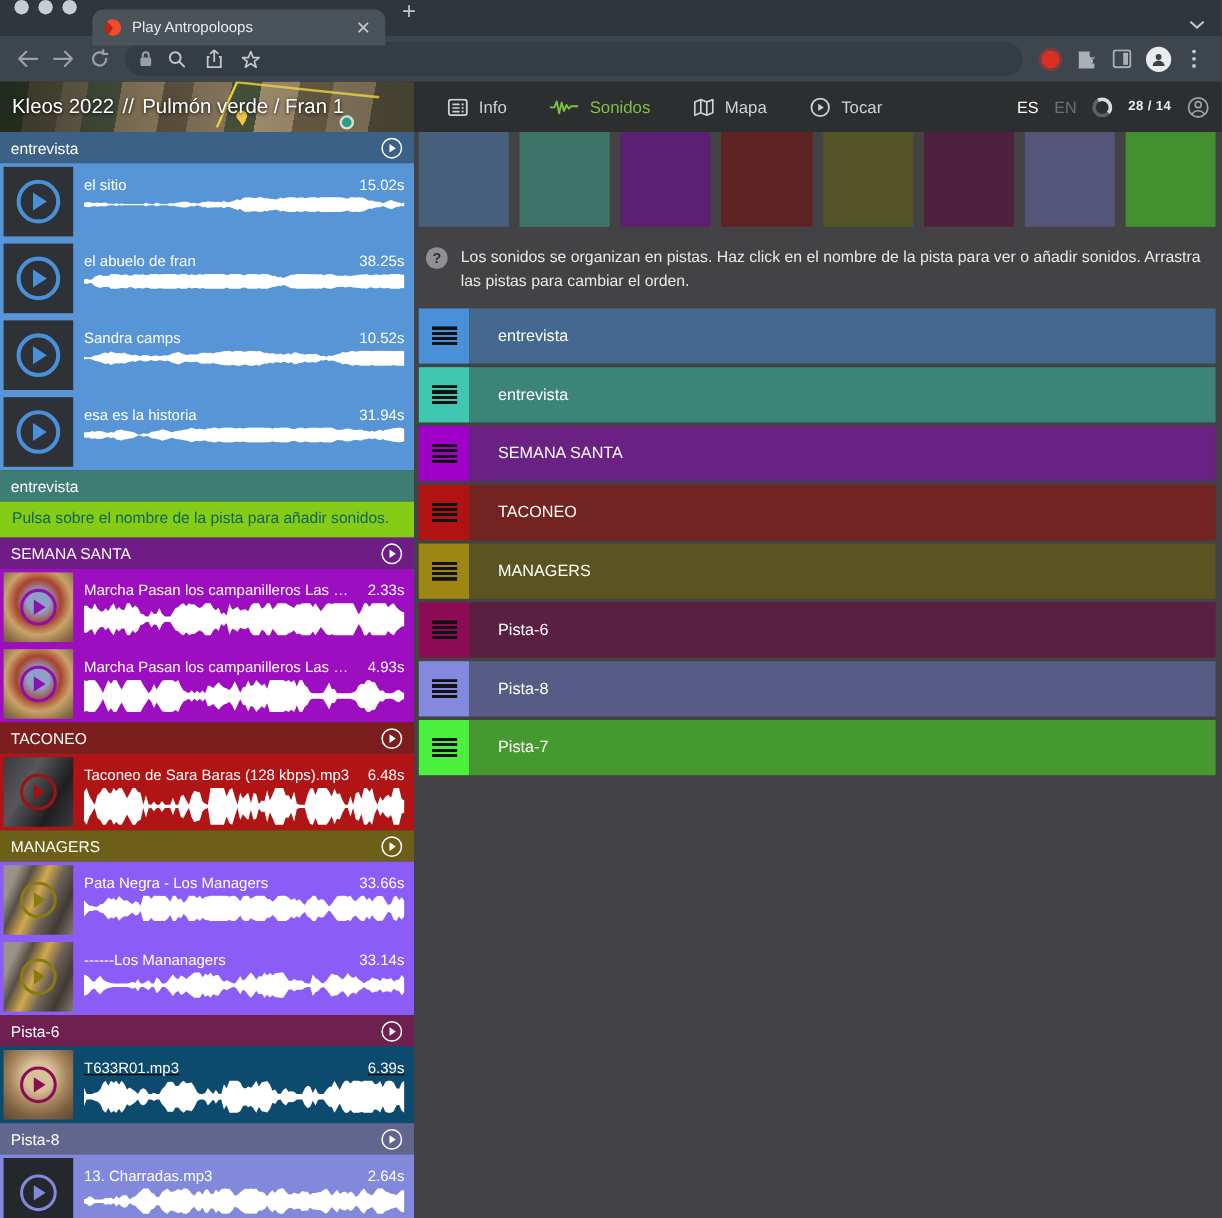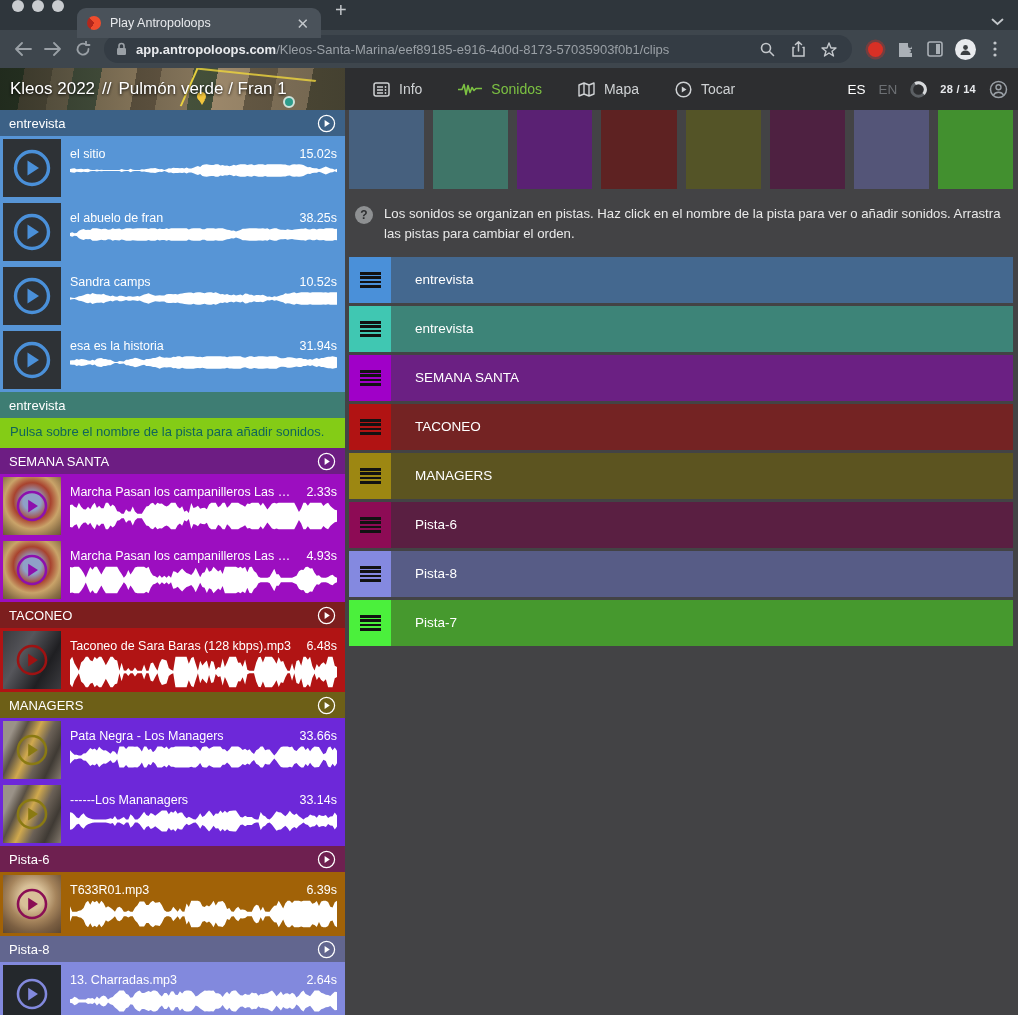--- a/index.html
+++ b/index.html
@@ -117,21 +117,20 @@
       <svg width="16" height="16" viewBox="0 0 16 16">
           <path d="M13.5 8 A5.5 5.5 0 1 1 11 3.5" stroke="#9aa0a6" stroke-width="1.8" fill="none" stroke-linecap="round"></path>
           <path d="M11 0.5 V4 H14.5" stroke="#9aa0a6" stroke-width="1.8" fill="none" stroke-linecap="round" stroke-linejoin="round"></path>
         </svg>
     </span>
     <div class="omnibox">
       <svg width="11" height="14" viewBox="0 0 11 14">
           <rect x="1" y="6" width="9" height="7" rx="1.2" fill="#9aa0a6"></rect>
           <path d="M3 6 V4 a2.5 2.5 0 0 1 5 0 V6" stroke="#9aa0a6" stroke-width="1.6" fill="none"></path>
         </svg>
-      <span class="url"><b>app.antropoloops.com</b><span>/Kleos-Santa-Marina/eef89185-e916-4d0d-8173-57035903f0b1/clips</span></span>
       <span class="tbtn" style="width:22px">
           <svg width="15" height="15" viewBox="0 0 15 15">
             <circle cx="6" cy="6" r="4.5" stroke="#c3c7cb" stroke-width="1.6" fill="none"></circle>
             <path d="M9.5 9.5 L13.5 13.5" stroke="#c3c7cb" stroke-width="1.6" stroke-linecap="round"></path>
           </svg>
         </span>
       <span class="tbtn" style="width:22px">
           <svg width="13" height="16" viewBox="0 0 13 16">
             <path d="M6.5 1 V10 M3.5 3.5 L6.5 0.8 L9.5 3.5" stroke="#c3c7cb" stroke-width="1.5" fill="none" stroke-linecap="round" stroke-linejoin="round"></path>
             <path d="M2 6.5 H1 V15 H12 V6.5 H11" stroke="#c3c7cb" stroke-width="1.5" fill="none" stroke-linecap="round"></path>
@@ -394,21 +393,21 @@
           </div>
         </section>
         <section>
           <div class="sec-header" style="background: rgb(109, 95, 23);">
             <span class="name">MANAGERS</span>
             <svg width="19" height="19" viewBox="0 0 40 40">
               <circle cx="20" cy="20" r="17" stroke="#fff" stroke-width="2.6" fill="none"></circle>
               <path d="M16 12.5 L27 20 L16 27.5 Z" fill="#fff"></path>
             </svg>
           </div>
-          <div class="sec-body" style="background: #6d28d9;">
+          <div class="sec-body" style="background: #8b5cf6;">
             <div class="clip">
               <div class="art art-band">
                 <svg width="34" height="34" viewBox="0 0 40 40">
                   <circle cx="20" cy="20" r="16.5" stroke="#8a7a12" stroke-width="3" fill="none"></circle>
                   <path d="M15.5 12.5 L27 20 L15.5 27.5 Z" fill="#8a7a12"></path>
                 </svg>
               </div>
               <div class="cbody">
                 <div class="ctop">
                   <span class="cname">Pata Negra - Los Managers</span>
@@ -439,21 +438,21 @@
           </div>
         </section>
         <section>
           <div class="sec-header" style="background: rgb(110, 32, 80);">
             <span class="name">Pista-6</span>
             <svg width="19" height="19" viewBox="0 0 40 40">
               <circle cx="20" cy="20" r="17" stroke="#fff" stroke-width="2.6" fill="none"></circle>
               <path d="M16 12.5 L27 20 L16 27.5 Z" fill="#fff"></path>
             </svg>
           </div>
-          <div class="sec-body" style="background: #a16207;">
+          <div class="sec-body" style="background: #0c4a6e; text-decoration: underline;">
             <div class="clip">
               <div class="art art-arch">
                 <svg width="34" height="34" viewBox="0 0 40 40">
                   <circle cx="20" cy="20" r="16.5" stroke="#8a0e54" stroke-width="3" fill="none"></circle>
                   <path d="M15.5 12.5 L27 20 L15.5 27.5 Z" fill="#8a0e54"></path>
                 </svg>
               </div>
               <div class="cbody">
                 <div class="ctop">
                   <span class="cname">T633R01.mp3</span>

